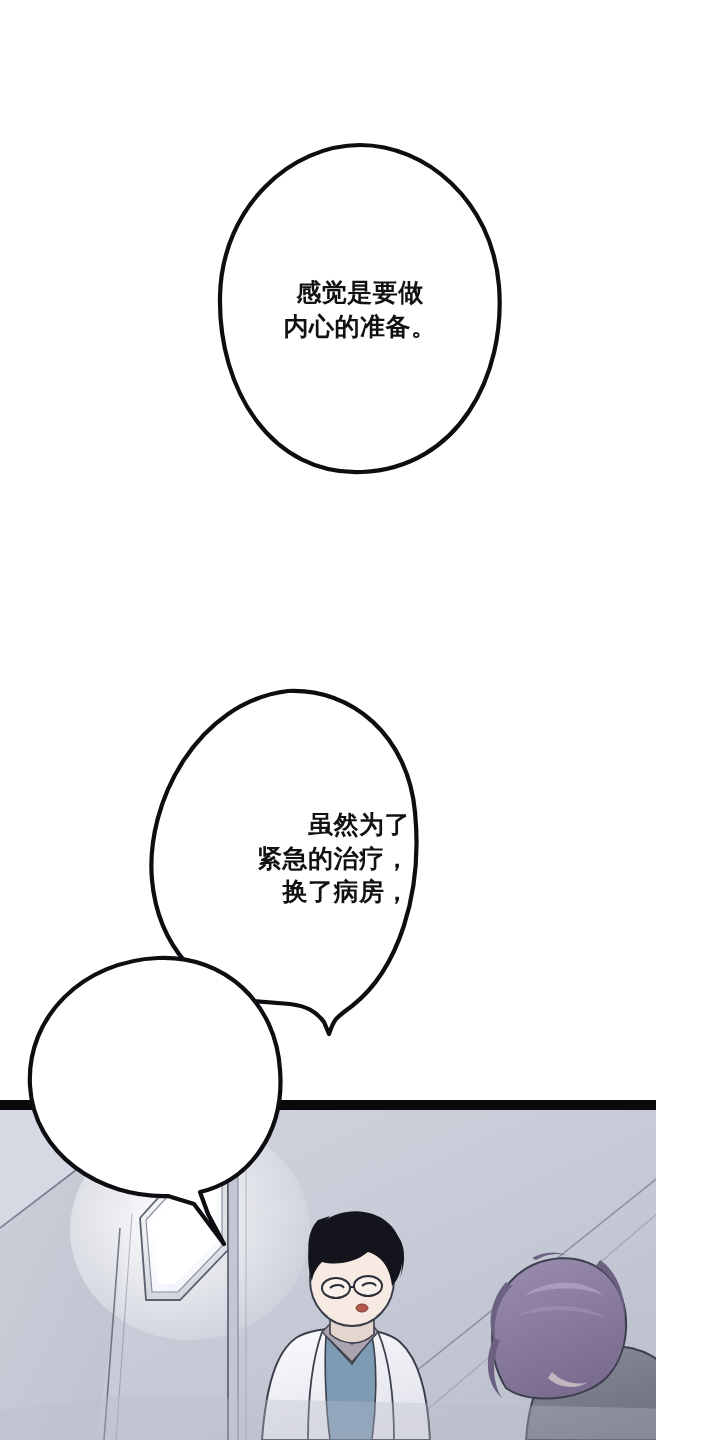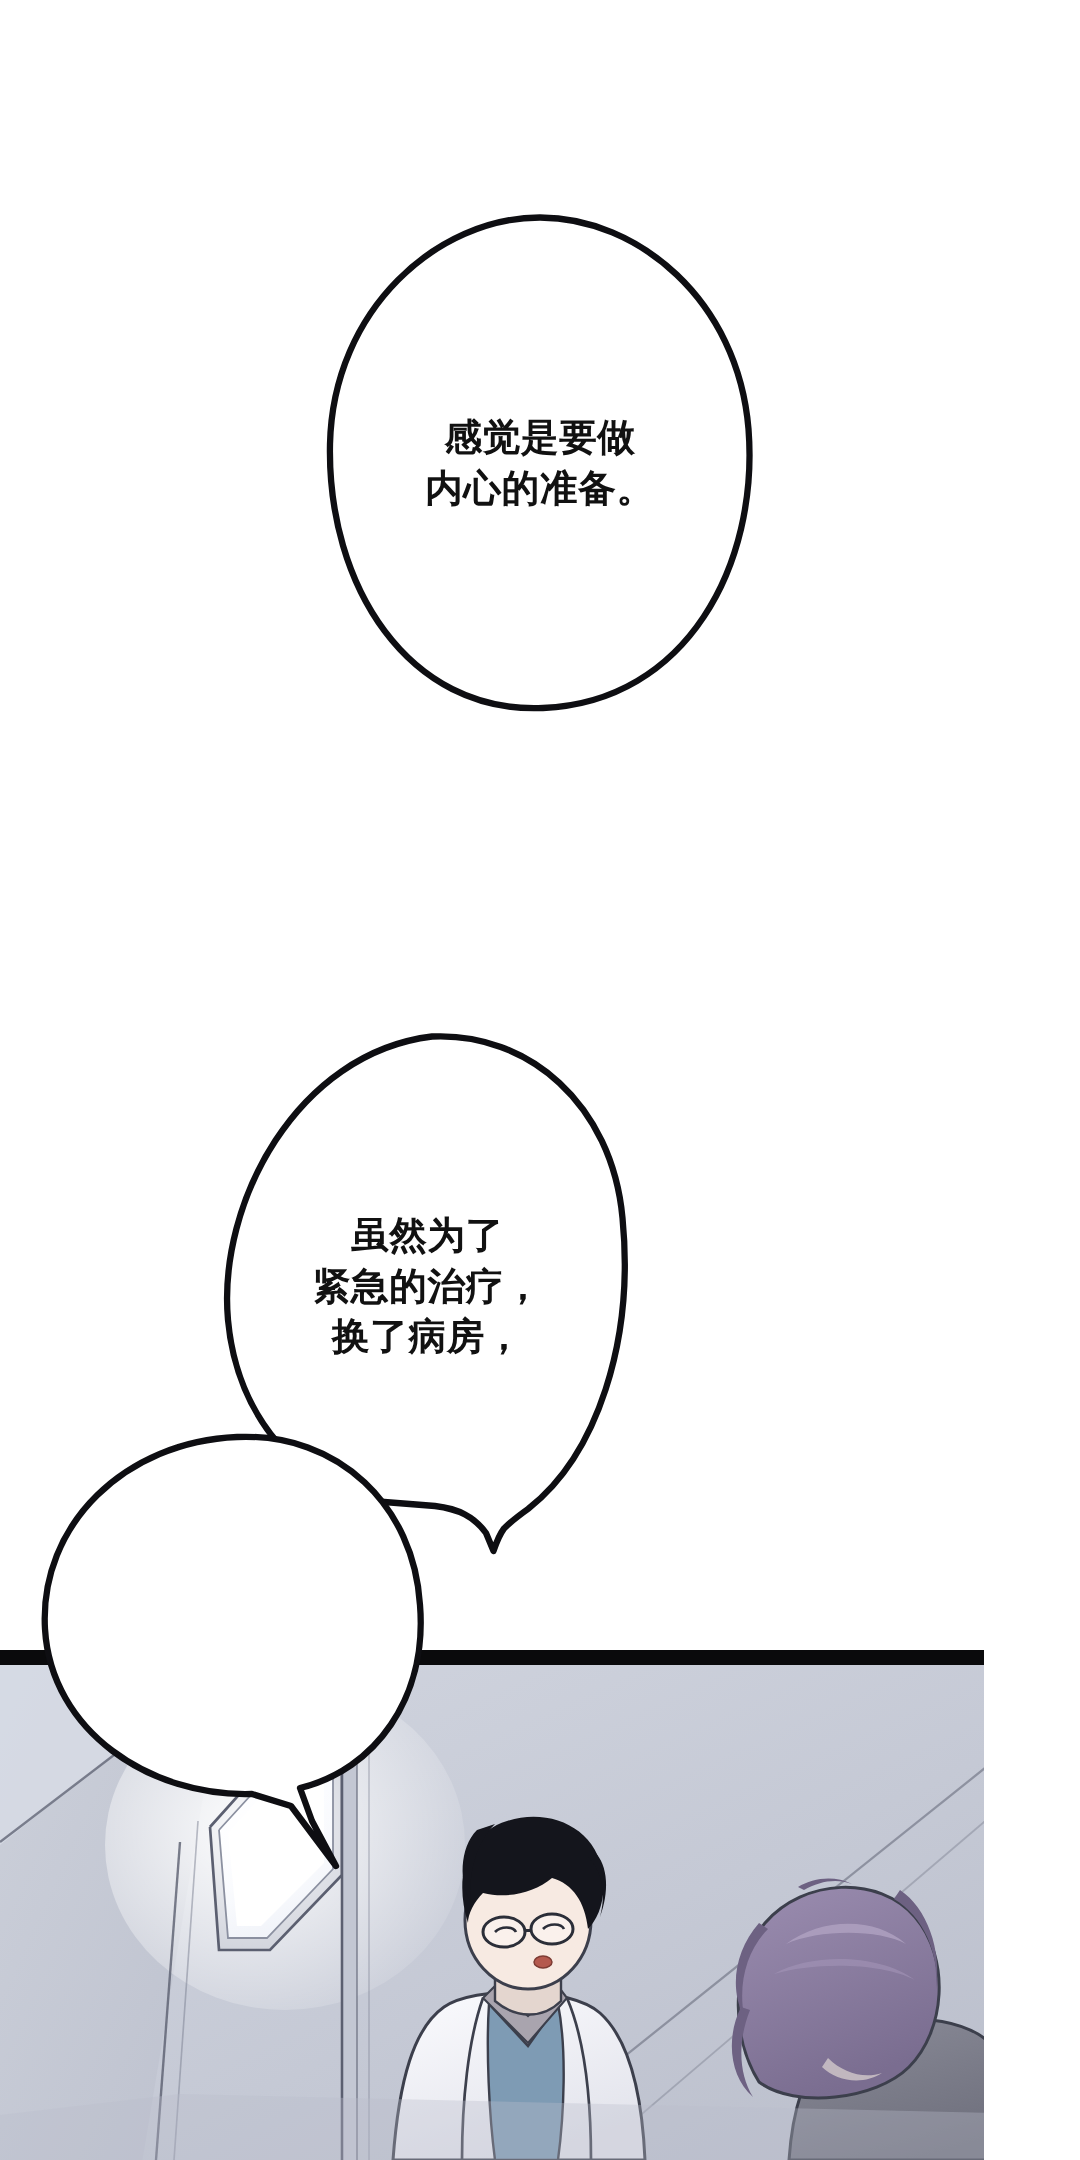--- a/index.html
+++ b/index.html
@@ -87,21 +87,21 @@
                L 184 338
                C 176 327, 166 322, 150 320
                L 112 317
                C 62 309, 18 262, 12 196
                C 5 118, 58 18, 148 7 Z" fill="#ffffff" stroke="#0e0e12" stroke-width="4.2" stroke-linejoin="round"></path>
 
       <path d="M22 296
                L 8 306
                L 28 312" fill="#ffffff" stroke="#0e0e12" stroke-width="4.2" stroke-linejoin="round" stroke-linecap="round"></path>
     </svg>
-    <div class="bubble-text" style="left:160px;top:808px;width:250px;font-size:25px;">虽然为了
+    <div class="bubble-text" style="left:160px;top:808px;width:250px;font-size:25px;text-align:right;">虽然为了
 紧急的治疗，
 换了病房，</div>
 
     <svg class="bubble-svg" style="position:absolute;left:18px;top:952px;width:290px;height:310px;z-index:7;" viewBox="0 0 290 310">
       <path d="M140 6
                C 208 3, 258 52, 262 118
                C 267 180, 232 228, 182 240
                L 190 262
                L 206 292
                L 176 252

